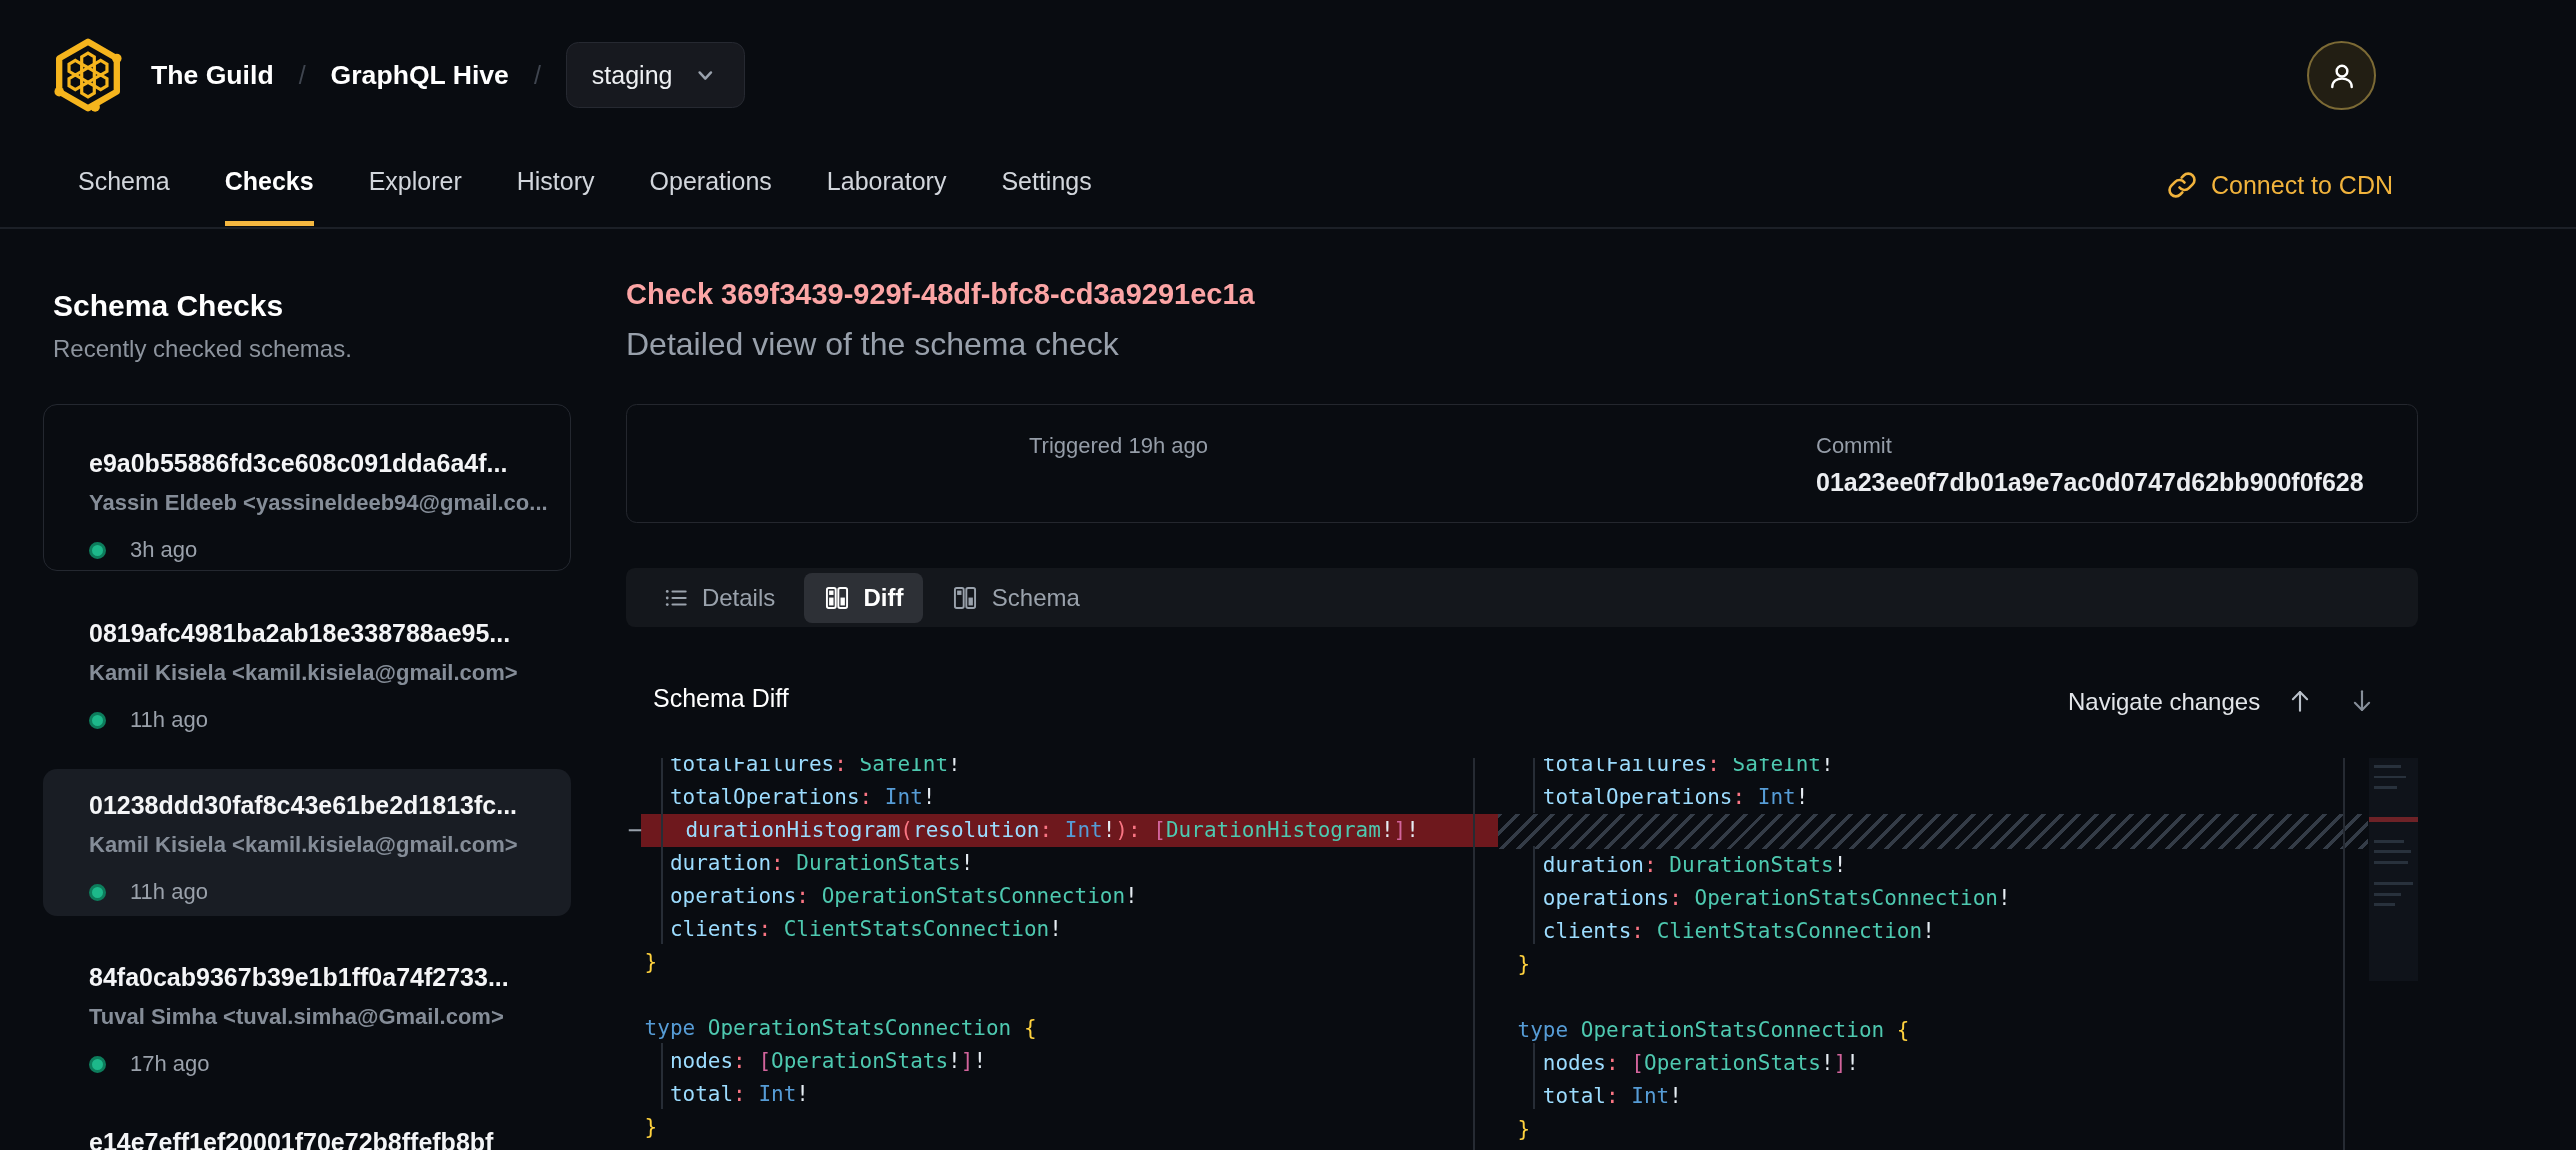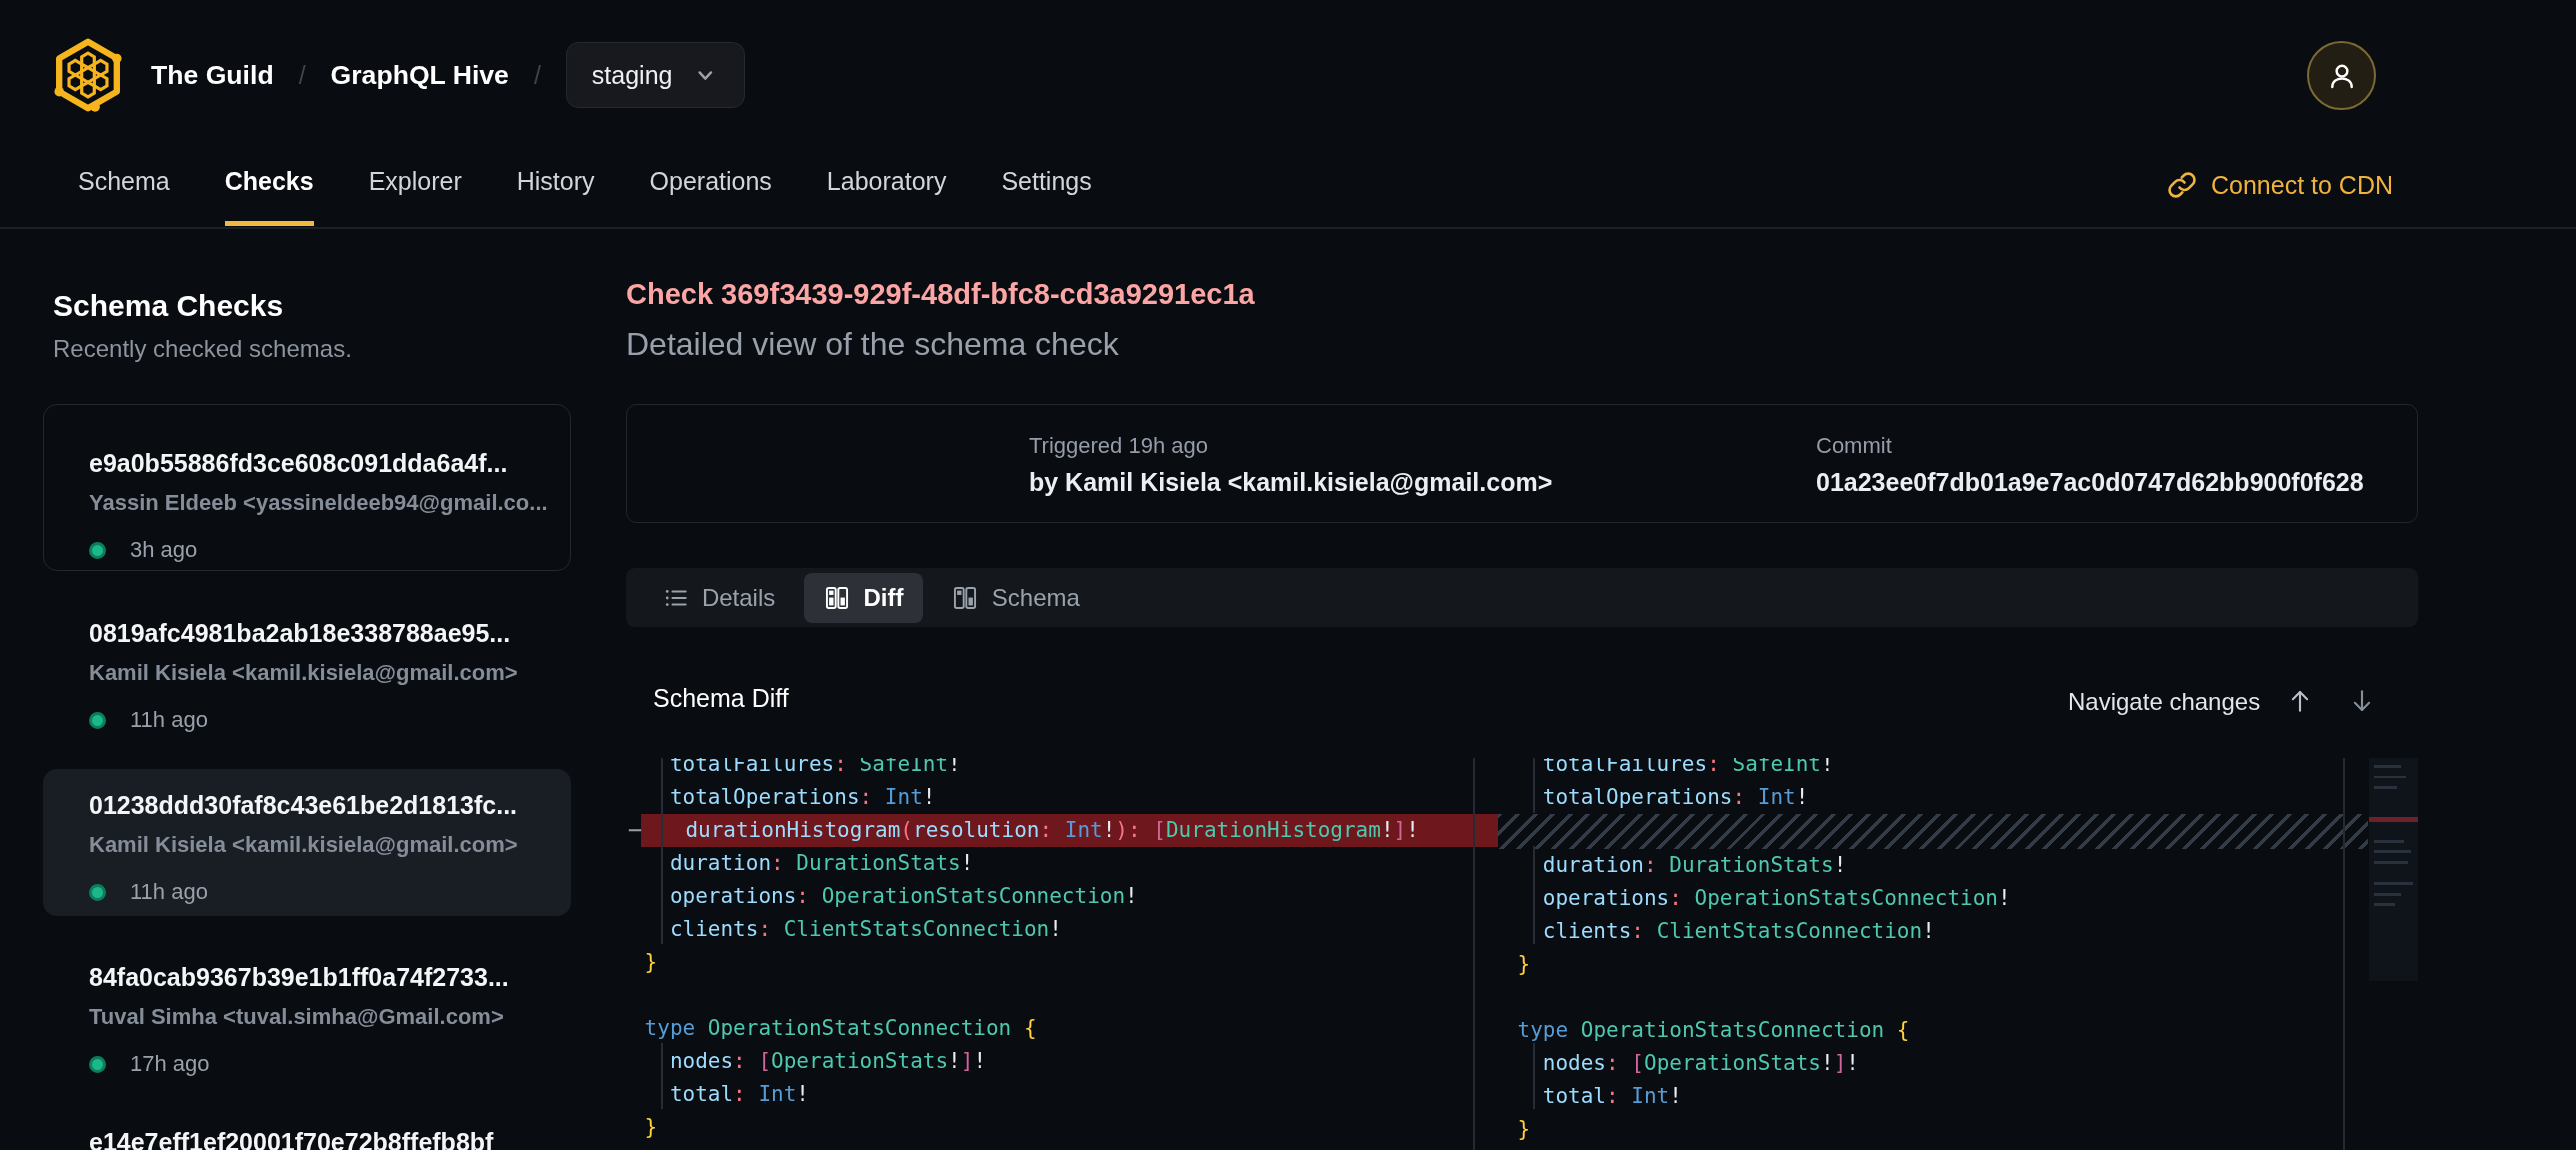--- a/index.html
+++ b/index.html
@@ -208,21 +208,20 @@
   </div>
 </div>
 
 <div>
   <div class="check-title">Check 369f3439-929f-48df-bfc8-cd3a9291ec1a</div>
   <div class="check-sub">Detailed view of the schema check</div>
 
   <div class="status-card">
     <div class="sc-col" style="left:402px;">
       <div class="sc-label">Triggered 19h ago</div>
-      <div class="sc-value">by Kamil Kisiela &lt;kamil.kisiela@gmail.com&gt;</div>
     </div>
     <div class="sc-col" style="left:1189px;">
       <div class="sc-label">Commit</div>
       <div class="sc-value">01a23ee0f7db01a9e7ac0d0747d62bb900f0f628</div>
     </div>
   </div>
 
   <div class="tabbar">
     <div class="tab">
       <svg width="28" height="28" viewBox="0 0 32 32" fill="none" stroke="currentColor" stroke-width="2.4" stroke-linecap="round">

